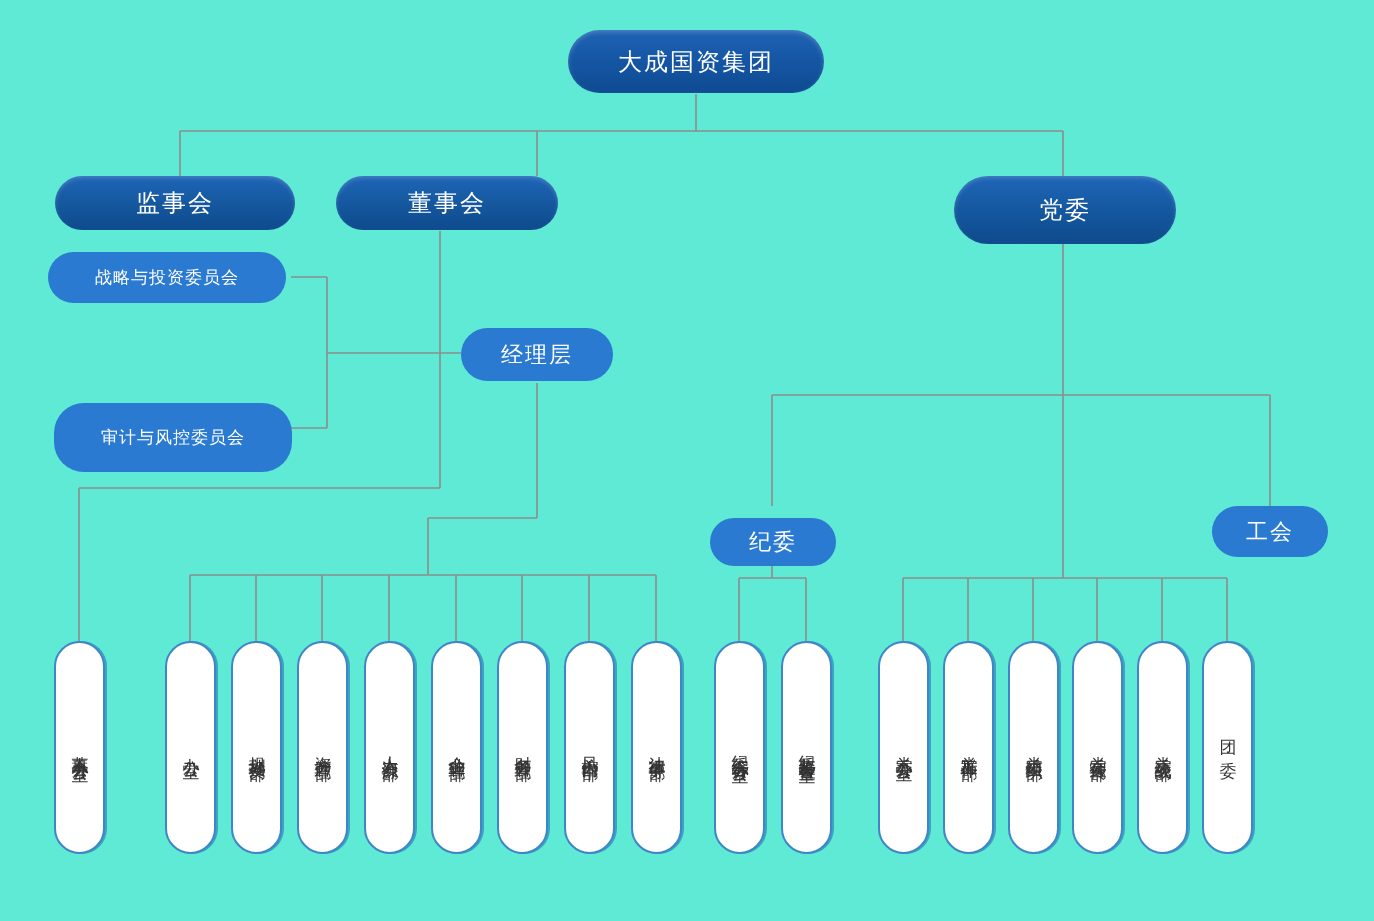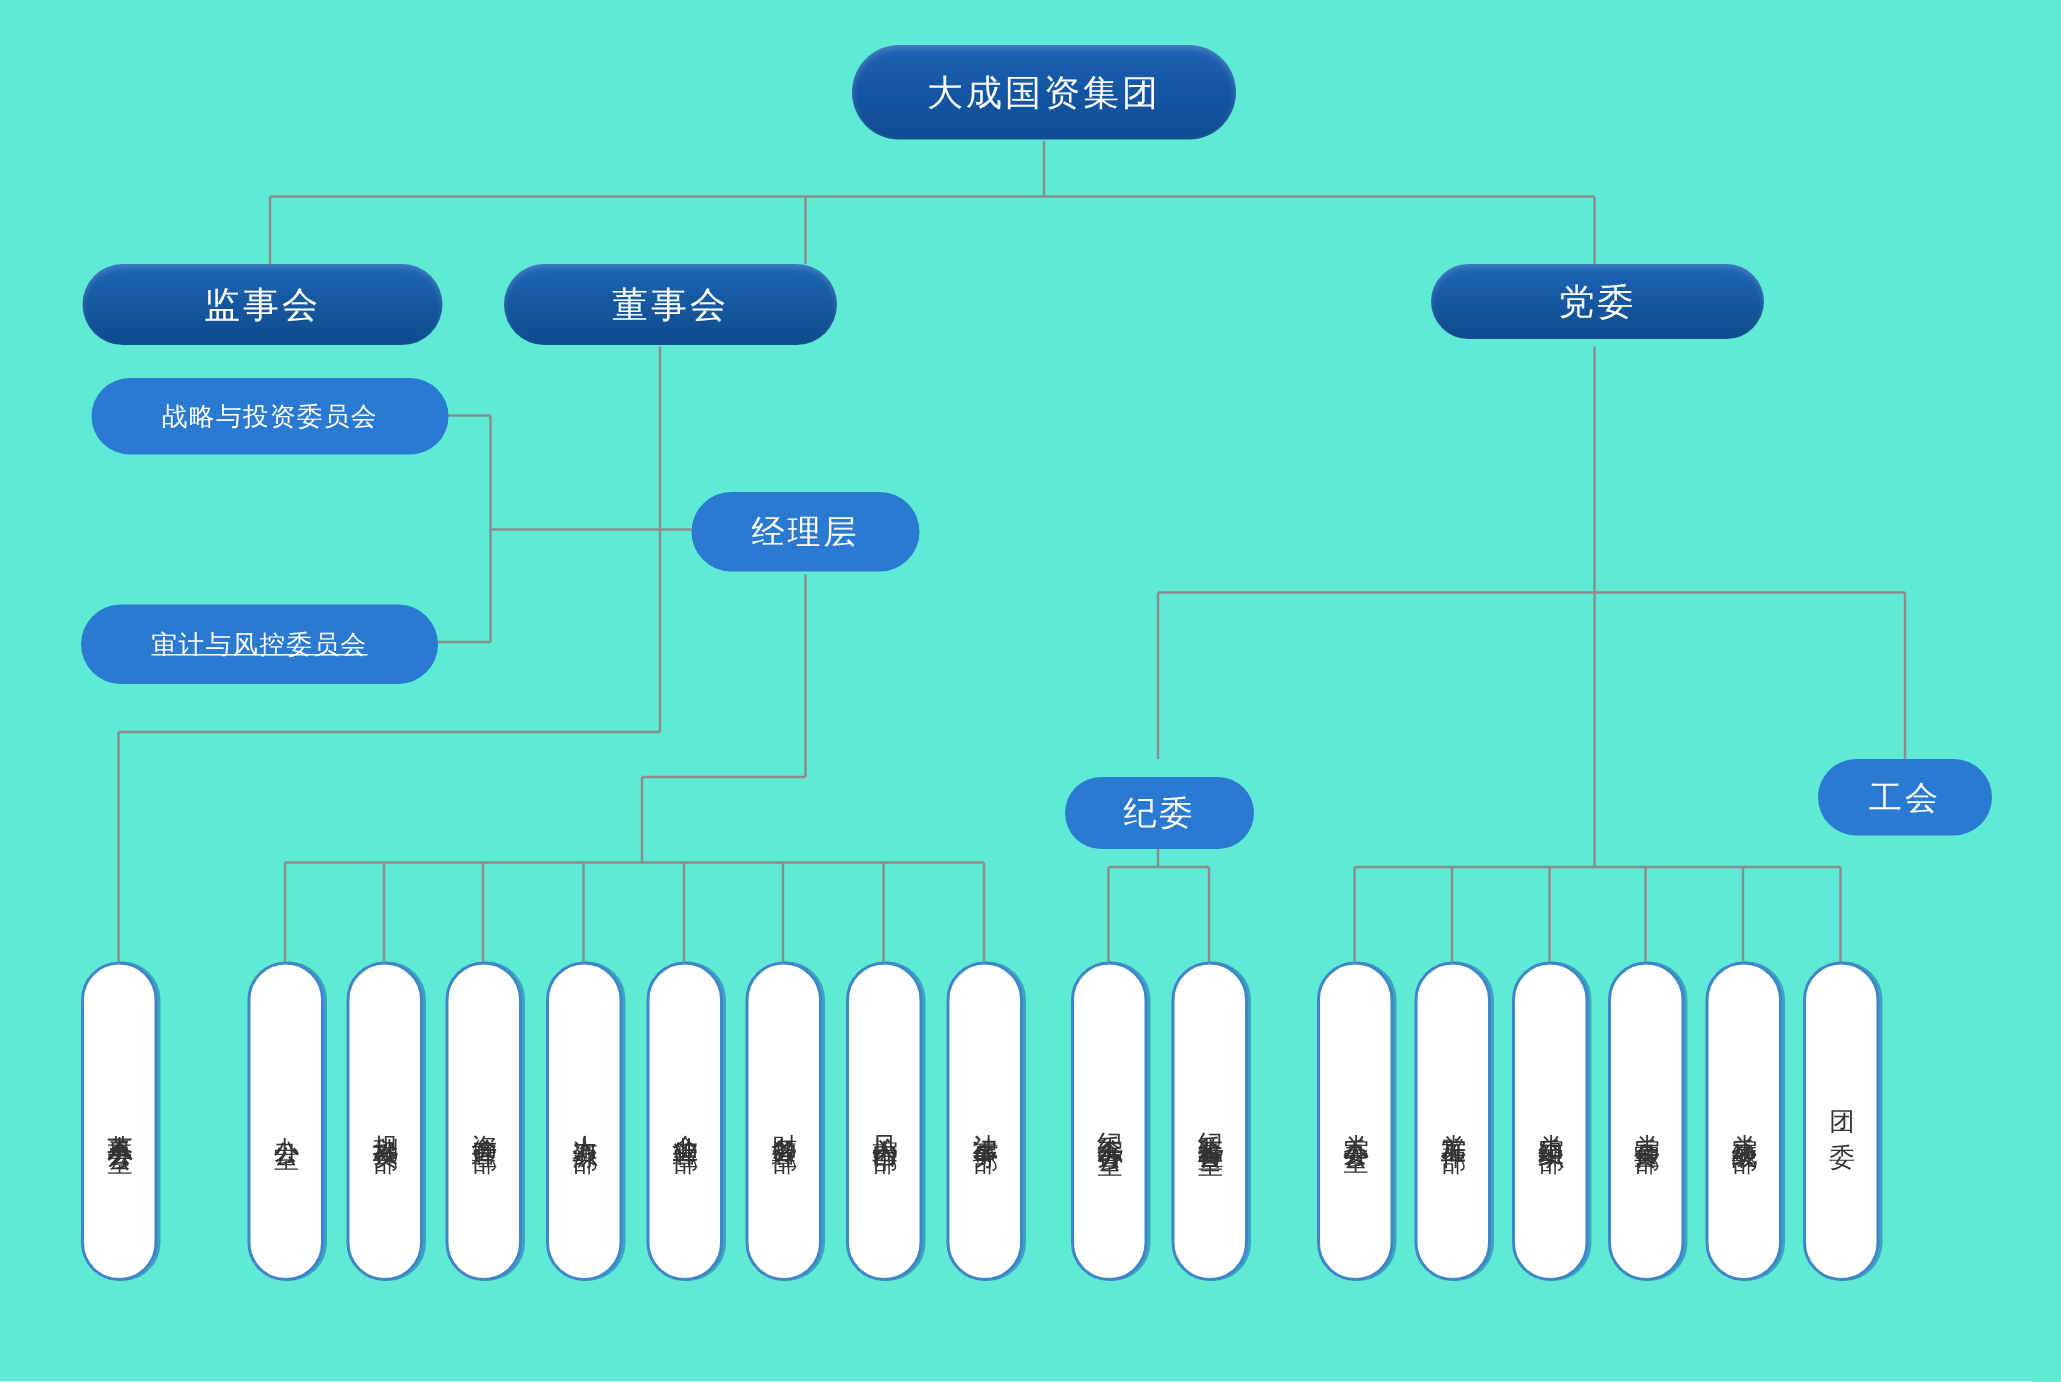--- a/index.html
+++ b/index.html
@@ -104,28 +104,28 @@
   <div class="node root" style="left:568px;top:30px;width:256px;height:63px;">
     <span>大成国资集团</span>
   </div>
 
   <div class="node lvl2" style="left:55px;top:176px;width:240px;height:54px;">
     <span>监事会</span>
   </div>
   <div class="node lvl2" style="left:336px;top:176px;width:222px;height:54px;">
     <span>董事会</span>
   </div>
-  <div class="node lvl2" style="left:954px;top:176px;width:222px;height:50px;">
+  <div class="node lvl2" style="left:954px;top:176px;width:222px;height:68px;">
     <span>党委</span>
   </div>
 
-  <div class="node flat" style="left:61px;top:252px;width:238px;height:51px;text-align:right;">
+  <div class="node flat" style="left:48px;top:252px;width:238px;height:51px;text-align:right;">
     <span>战略与投资委员会</span>
   </div>
-  <div class="node flat" style="left:54px;top:403px;width:238px;height:53px;text-decoration:underline;">
+  <div class="node flat" style="left:54px;top:403px;width:238px;height:69px;">
     <span>审计与风控委员会</span>
   </div>
 
   <div class="node flat small" style="left:461px;top:328px;width:152px;height:53px;">
     <span>经理层</span>
   </div>
 
   <div class="node flat small" style="left:710px;top:506px;width:126px;height:48px;margin-top:12px;">
     <span>纪委</span>
   </div>

